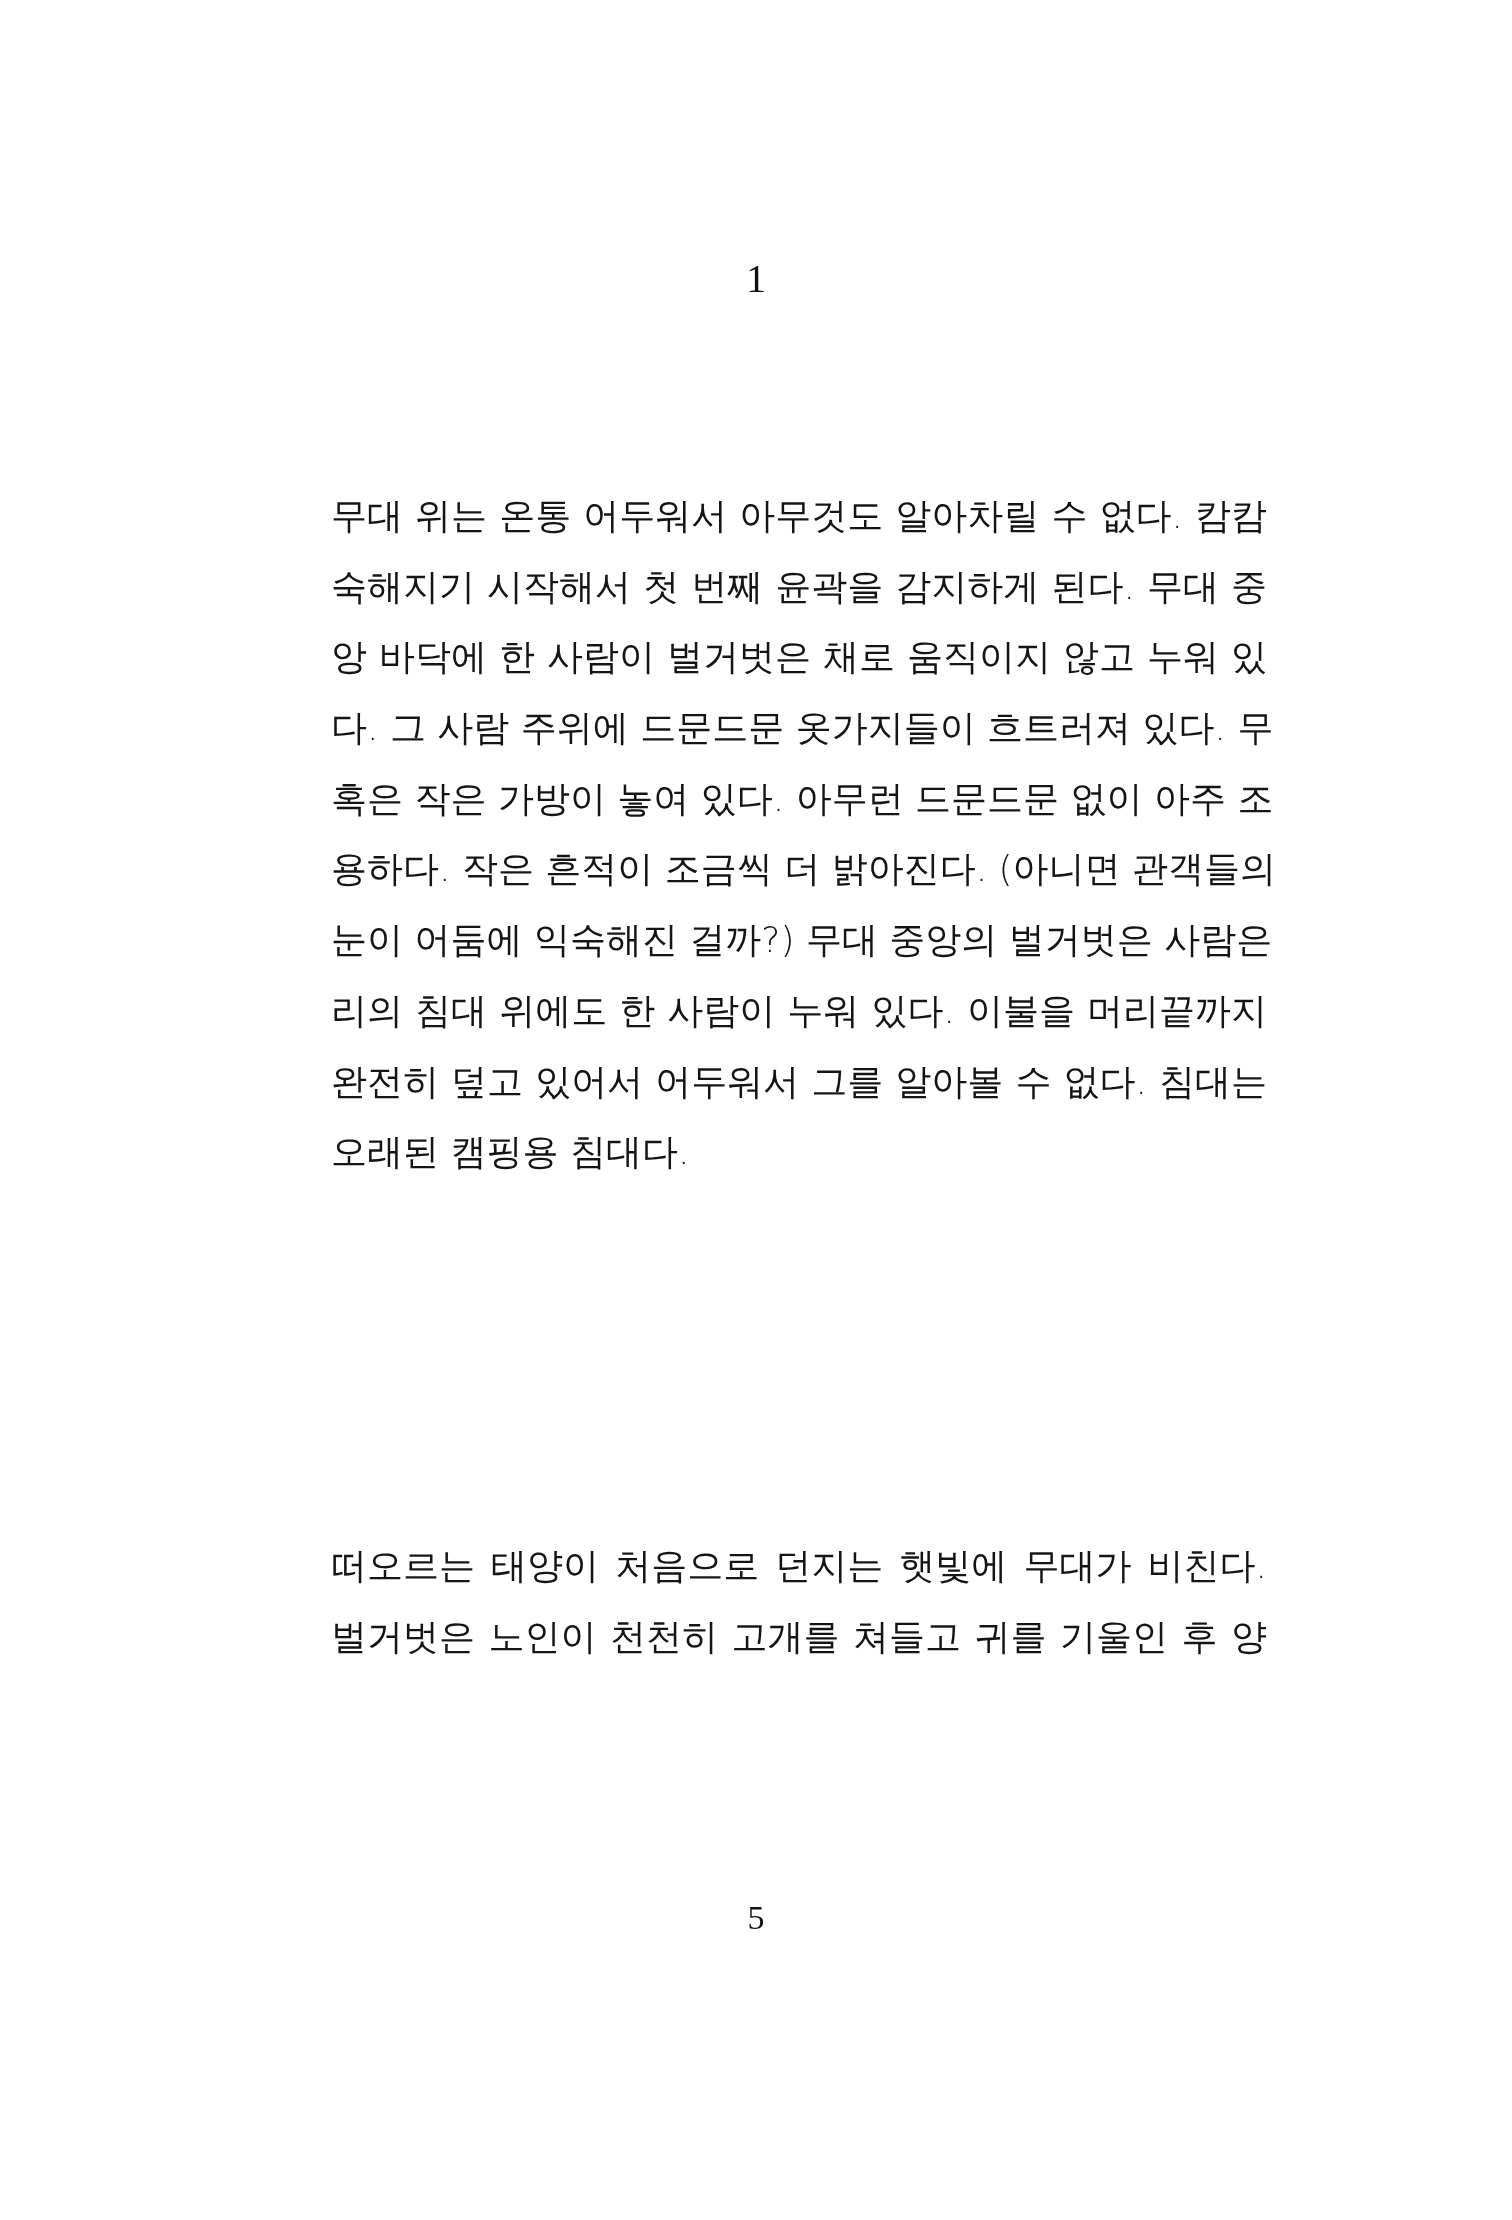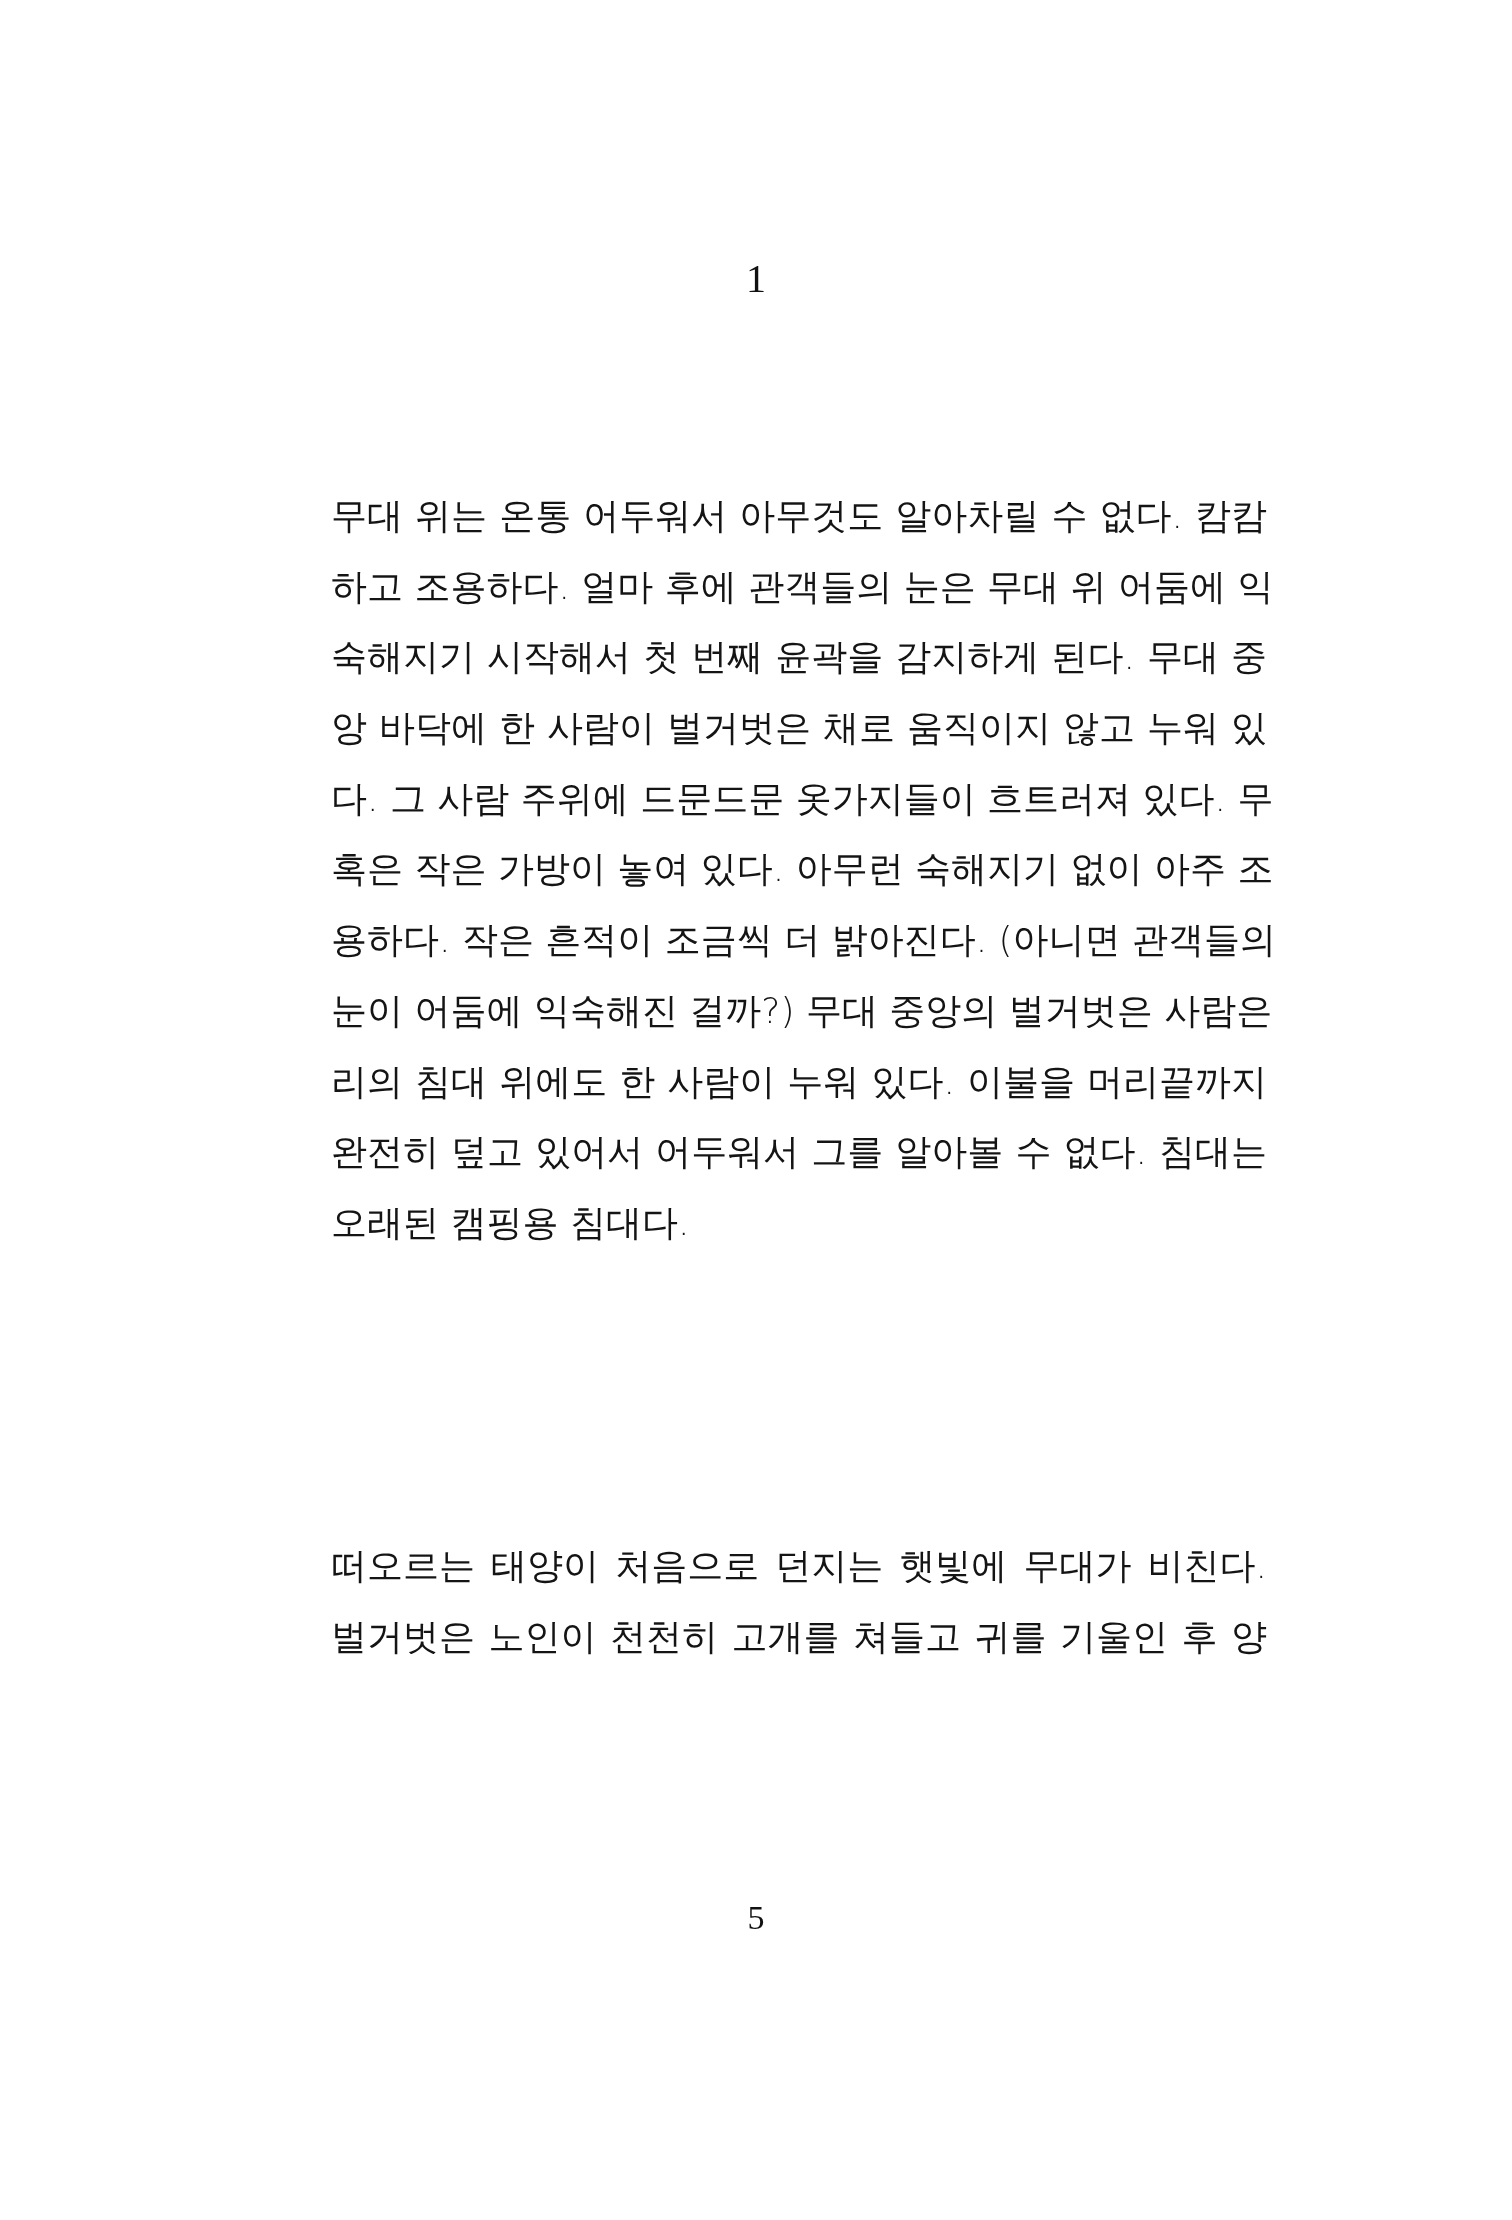--- a/index.html
+++ b/index.html
@@ -60,25 +60,24 @@
       color: #111;
     }
   </style>
 </head>
 <body>
 
 <div class="chapter-number">1</div>
 
 <div class="text-block paragraph-1">
   <div class="line">무대 위는 온통 어두워서 아무것도 알아차릴 수 없다. 캄캄</div>
-  <div class="line">하고 조용하다. 얼마 후에 관객들의 눈은 무대 위 어둠에 익</div>
   <div class="line">숙해지기 시작해서 첫 번째 윤곽을 감지하게 된다. 무대 중</div>
   <div class="line">앙 바닥에 한 사람이 벌거벗은 채로 움직이지 않고 누워 있</div>
   <div class="line">다. 그 사람 주위에 드문드문 옷가지들이 흐트러져 있다. 무</div>
-  <div class="line">혹은 작은 가방이 놓여 있다. 아무런 숙해지기 없이 아주 조</div>
+  <div class="line">혹은 작은 가방이 놓여 있다. 아무런 드문드문 없이 아주 조</div>
   <div class="line">용하다. 작은 흔적이 조금씩 더 밝아진다. (아니면 관객들의</div>
   <div class="line">눈이 어둠에 익숙해진 걸까?) 무대 중앙의 벌거벗은 사람은</div>
   <div class="line">리의 침대 위에도 한 사람이 누워 있다. 이불을 머리끝까지</div>
   <div class="line">완전히 덮고 있어서 어두워서 그를 알아볼 수 없다. 침대는</div>
   <div class="line last">오래된 캠핑용 침대다.</div>
 </div>
 
 <div class="text-block paragraph-2">
   <div class="line">떠오르는 태양이 처음으로 던지는 햇빛에 무대가 비친다.</div>
   <div class="line">벌거벗은 노인이 천천히 고개를 쳐들고 귀를 기울인 후 양</div>

